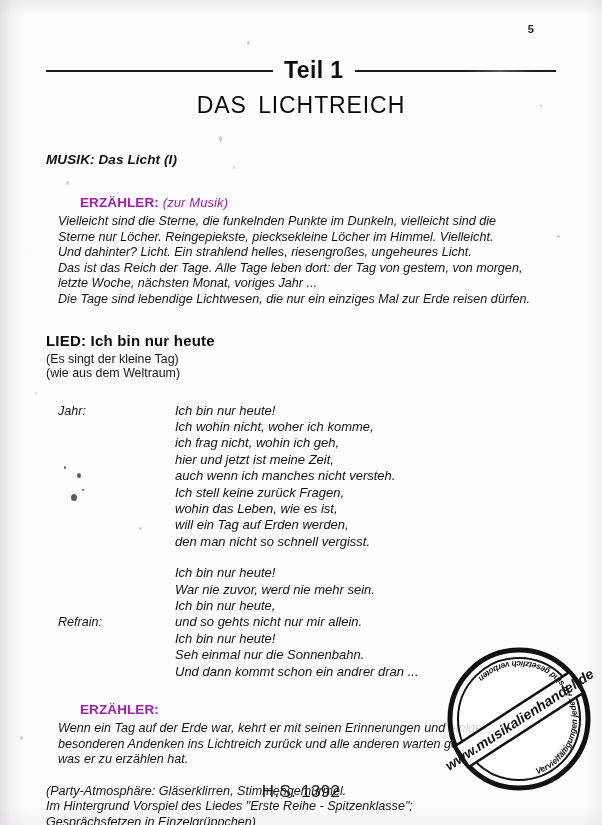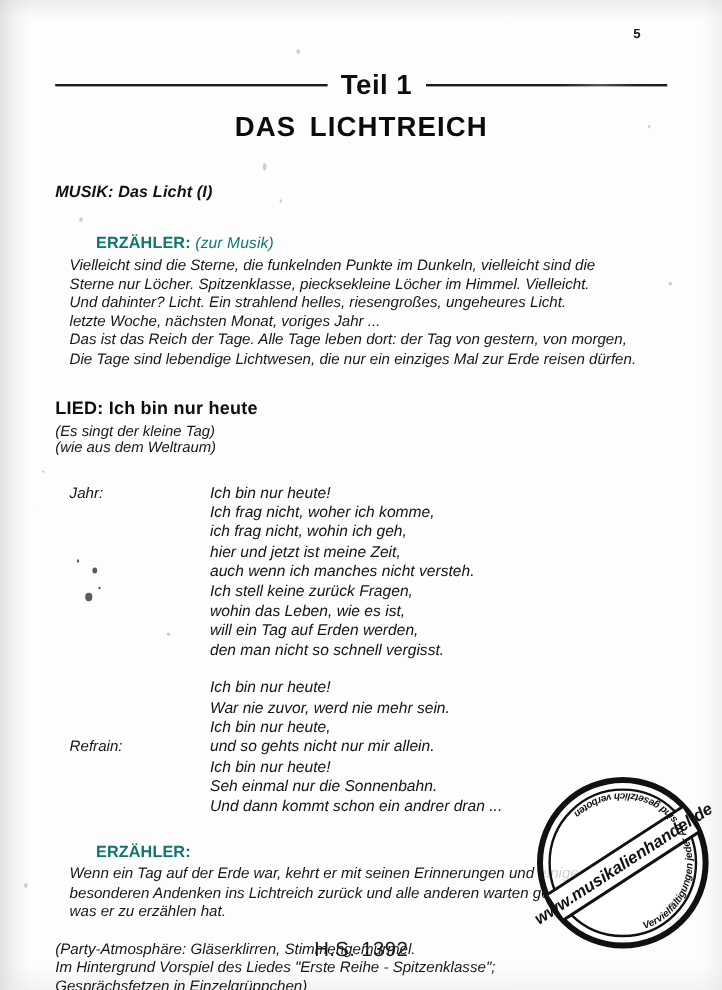--- a/index.html
+++ b/index.html
@@ -103,21 +103,21 @@
     text-align: right;
   }
 
   
   .main-title {
     position: absolute;
     left: 0; right: 0;
     top: 92px;
     text-align: center;
     font-size: 23px;
-    font-weight: bold;
+    font-weight: normal;
     letter-spacing: 0.9px;
     color: #0b0b0b;
     word-spacing: 4px;
   }
 
   
   .content {
     position: absolute;
     left: 46px;
     top: 152px;
@@ -130,21 +130,21 @@
     color: #111;
     letter-spacing: 0.1px;
   }
   .cue-line .cue-value {
     font-weight: bold;
   }
 
   .speaker {
     font-size: 13.5px;
     font-weight: bold;
-    color: #0f766e;
+    color: #a21caf;
     letter-spacing: 0.1px;
     padding-left: 34px;
   }
   .speaker .stage-dir {
     font-weight: normal;
     font-style: italic;
     font-size: 13px;
   }
 
   .prose {
@@ -157,21 +157,20 @@
   }
   .prose div { white-space: nowrap; }
 
   .song-title {
     font-size: 15px;
     font-weight: bold;
     color: #0d0d0d;
     letter-spacing: 0.2px;
   }
   .song-sub {
-    font-style: italic;
     font-size: 12.4px;
     line-height: 14.5px;
     color: #161616;
   }
 
   
   .lyric-block {
     display: flex;
     align-items: flex-start;
   }
@@ -251,39 +250,39 @@
       <span>MUSIK:</span>
       <span class="cue-value">Das Licht (I)</span>
     </div>
 
     <div class="speaker">
       <span>ERZÄHLER:</span>
       <span class="stage-dir">(zur Musik)</span>
     </div>
     <div class="prose">
       <div>Vielleicht sind die Sterne, die funkelnden Punkte im Dunkeln, vielleicht sind die</div>
-      <div>Sterne nur Löcher. Spitzenklasse, piecksekleine Löcher im Himmel. Vielleicht.</div>
+      <div>Sterne nur Löcher. Reingepiekste, piecksekleine Löcher im Himmel. Vielleicht.</div>
       <div>Und dahinter? Licht. Ein strahlend helles, riesengroßes, ungeheures Licht.</div>
+      <div>Das ist das Reich der Tage. Alle Tage leben dort: der Tag von gestern, von morgen,</div>
       <div>letzte Woche, nächsten Monat, voriges Jahr ...</div>
-      <div>Das ist das Reich der Tage. Alle Tage leben dort: der Tag von gestern, von morgen,</div>
       <div>Die Tage sind lebendige Lichtwesen, die nur ein einziges Mal zur Erde reisen dürfen.</div>
     </div>
 
     <div class="song-title" style="margin-top:24px;">
       <span>LIED:</span>
       <span>Ich bin nur heute</span>
     </div>
     <div class="song-sub" style="margin-top:3px;">(Es singt der kleine Tag)</div>
     <div class="song-sub">(wie aus dem Weltraum)</div>
 
     <div class="lyric-block" style="margin-top:22px;">
       <div class="lyric-label">Jahr:</div>
       <div class="lyric-lines">
         <div>Ich bin nur heute!</div>
-        <div>Ich frag nicht, woher ich komme,</div>
+        <div>Ich wohin nicht, woher ich komme,</div>
         <div>ich frag nicht, wohin ich geh,</div>
         <div>hier und jetzt ist meine Zeit,</div>
         <div>auch wenn ich manches nicht versteh.</div>
         <div>Ich stell keine zurück Fragen,</div>
         <div>wohin das Leben, wie es ist,</div>
         <div>will ein Tag auf Erden werden,</div>
         <div>den man nicht so schnell vergisst.</div>
       </div>
     </div>
 

